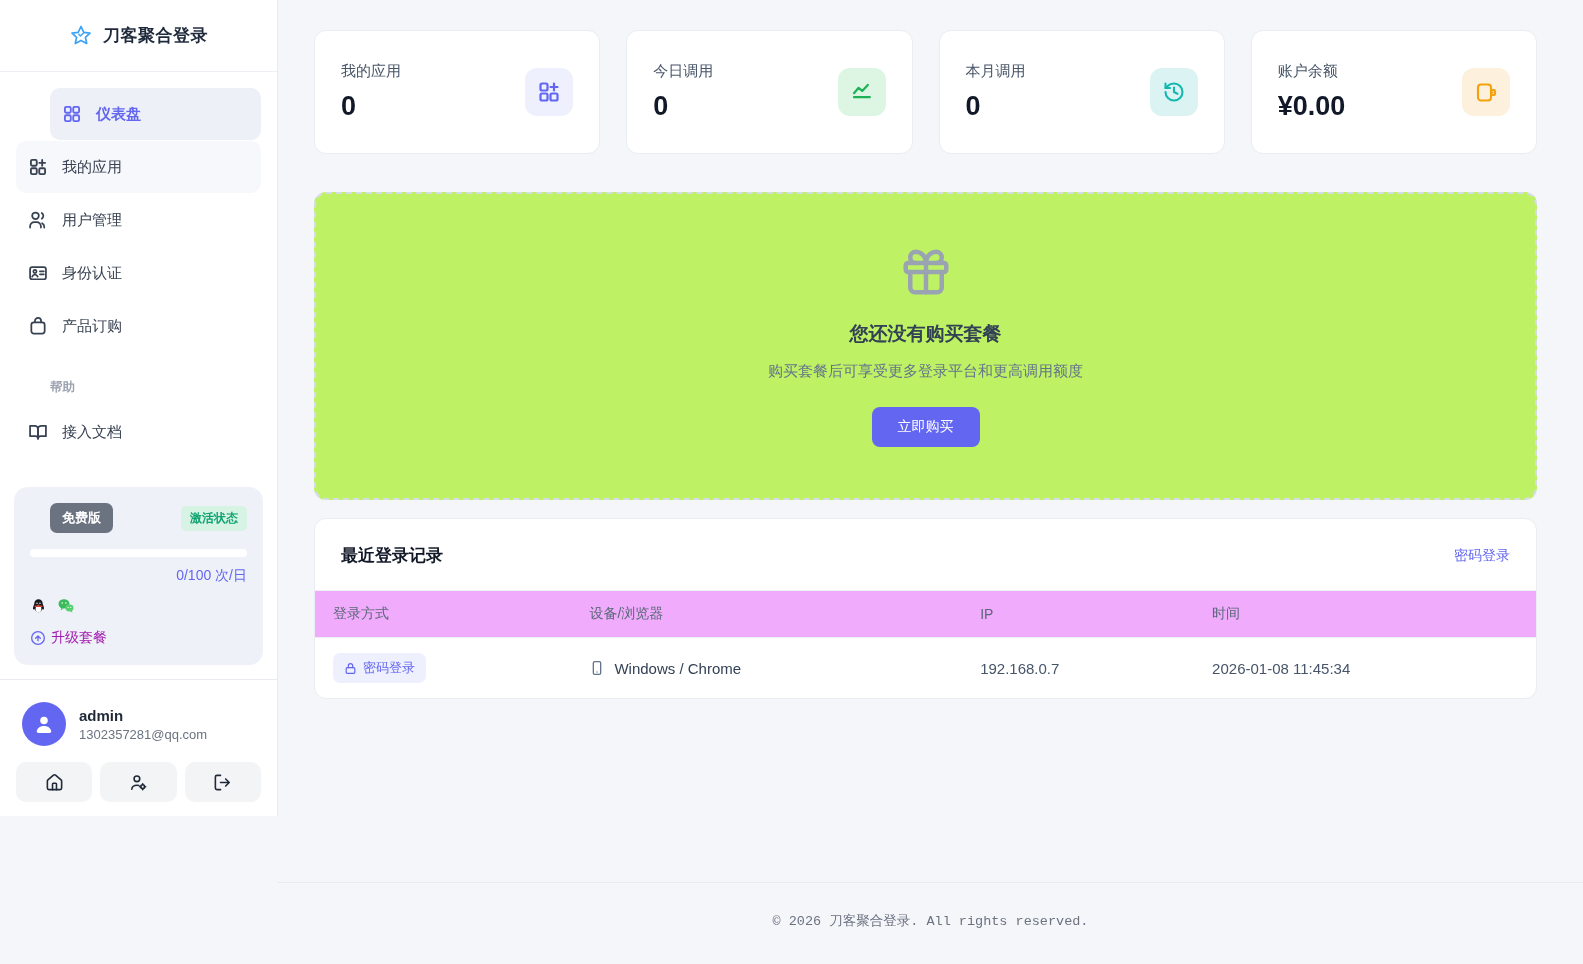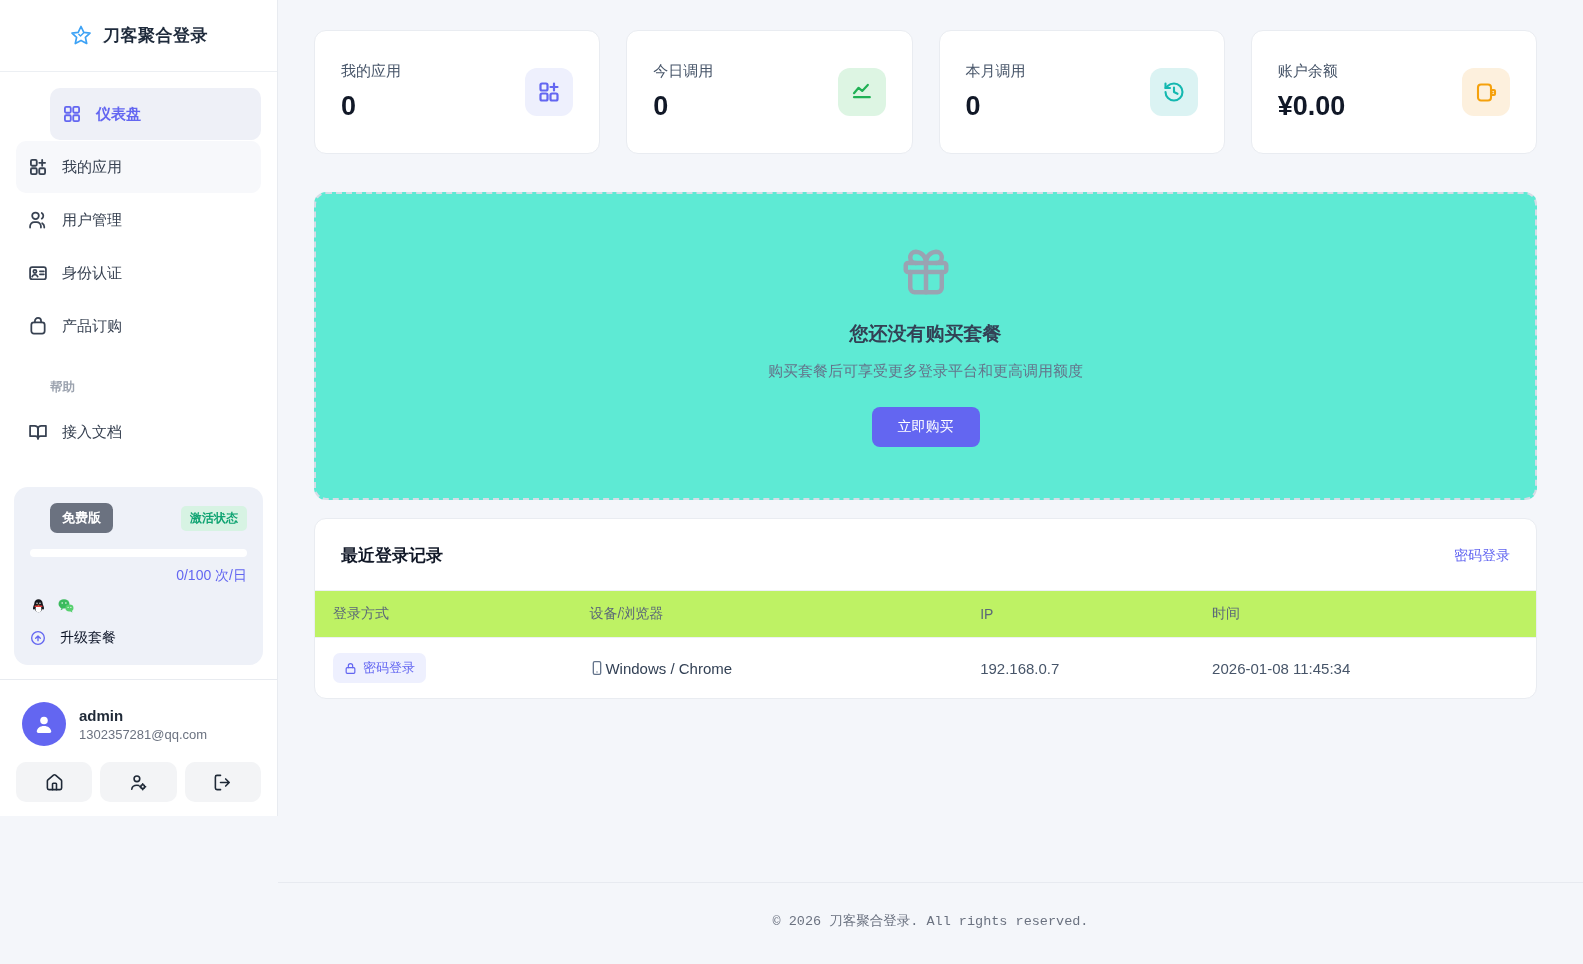--- a/index.html
+++ b/index.html
@@ -49,22 +49,22 @@
   .status-badge {
     background:#d7f3e3; color:#0ea371; font-size:12px; font-weight:bold;
     padding:4px 9px; border-radius:5px;
   }
   .plan-progress {
     margin-top:16px; height:8px; border-radius:4px; background:#ffffff;
   }
   .plan-quota { margin-top:10px; text-align:right; font-size:14px; color:#6366f1; }
   .plan-platforms { margin-top:12px; display:flex; align-items:center; gap:10px; }
   .plan-upgrade {
-    margin-top:14px; display:flex; align-items:center; gap:14px;
-    color:#0f172a; font-size:14px; cursor:pointer;
+    margin-top:14px; display:flex; align-items:center; gap:5px;
+    color:#a21caf; font-size:14px; cursor:pointer;
   }
 
   .user-block { border-top:1px solid #e8ebf0; padding:18px 16px 14px 16px; }
   .user-row { display:flex; align-items:center; gap:13px; padding:4px 4px 16px 6px; }
   .avatar {
     width:44px; height:44px; border-radius:50%; background:#6366f1;
     display:flex; align-items:center; justify-content:center;
   }
   .user-name { font-size:15px; font-weight:bold; color:#1f2937; }
   .user-email { font-size:13px; color:#6b7280; margin-top:3px; }
@@ -85,21 +85,21 @@
   }
   .stat-label { font-size:15px; color:#475569; }
   .stat-value { font-size:27px; font-weight:bold; color:#111827; margin-top:10px; }
   .stat-icon { width:48px; height:48px; border-radius:12px; display:flex; align-items:center; justify-content:center; }
   .ic-purple { background:#eef0fd; color:#6366f1; }
   .ic-green  { background:#ddf5e3; color:#1fb155; }
   .ic-teal   { background:#dbf3f3; color:#14b8b0; }
   .ic-orange { background:#fdf0dd; color:#f5a10c; }
 
   .empty-box {
-    margin-top:38px; height:308px; background:#5eead4;
+    margin-top:38px; height:308px; background:#bef264;
     border:2px dashed #d6dce6; border-radius:12px;
     display:flex; flex-direction:column; align-items:center; justify-content:center;
   }
   .empty-title { font-size:19px; font-weight:bold; color:#334155; margin-top:22px; }
   .empty-sub { font-size:15px; color:#64748b; margin-top:15px; }
   .buy-btn {
     margin-top:26px; background:#6366f1; color:#fff; border:none; border-radius:8px;
     font-size:14px; padding:11px 26px; cursor:pointer; font-family:inherit;
   }
 
@@ -107,32 +107,32 @@
     margin-top:18px; background:#fff; border:1px solid #e9ecf1; border-radius:12px;
     overflow:hidden;
   }
   .table-head {
     display:flex; justify-content:space-between; align-items:center;
     padding:25px 26px 23px 26px;
   }
   .table-title { font-size:17px; font-weight:bold; color:#111827;text-align:right; }
   .view-all { font-size:14px; color:#6366f1; text-decoration:none; cursor:pointer; }
   table.logins { width:100%; border-collapse:collapse; }
-  table.logins thead tr { background:#bef264; }
+  table.logins thead tr { background:#f0abfc; }
   table.logins th {
     text-align:left; font-size:14px; font-weight:normal; color:#5b6878;
     padding:14px 18px; border-top:1px solid #edf0f4; border-bottom:1px solid #edf0f4;
   }
   table.logins td { padding:15px 18px; font-size:15px; color:#475569; }
   .method-badge {
     display:inline-flex; align-items:center; gap:6px;
     background:#eef0fe; color:#6366f1; font-size:13px;
     padding:6px 11px; border-radius:7px;
   }
-  .device-cell { display:flex; align-items:center; color:#334155; }
+  .device-cell { display:flex; align-items:center; gap:9px; color:#334155; }
   .device-cell .dev-icon { color:#64748b; }
 
   .main-spacer { flex:1; }
   footer {
     border-top:1px solid #e7eaf0; padding:29px 0 34px 0;
     text-align:center; font-size:13.5px; color:#6b7280;font-family:Liberation Mono, monospace;
   }
 </style>
 </head>
 <body>

